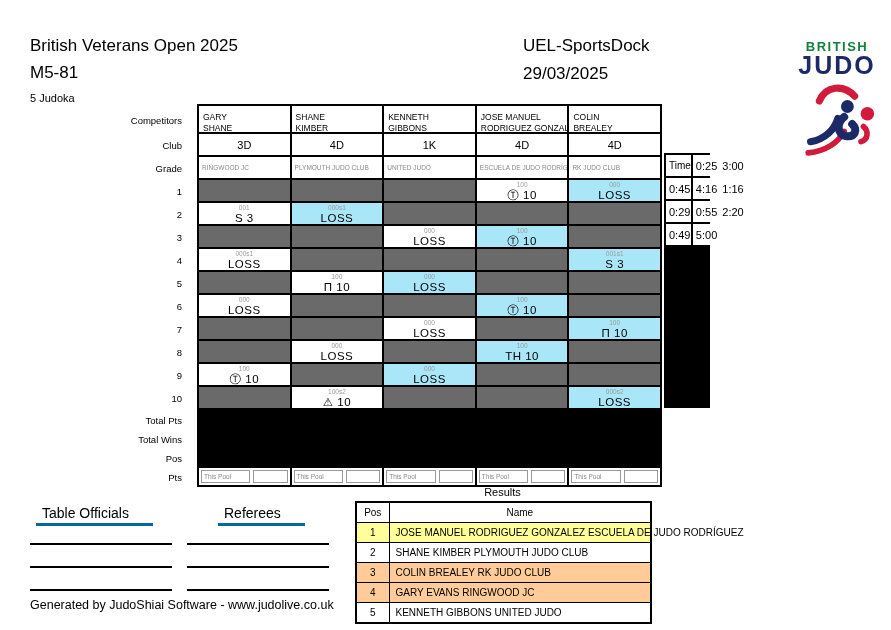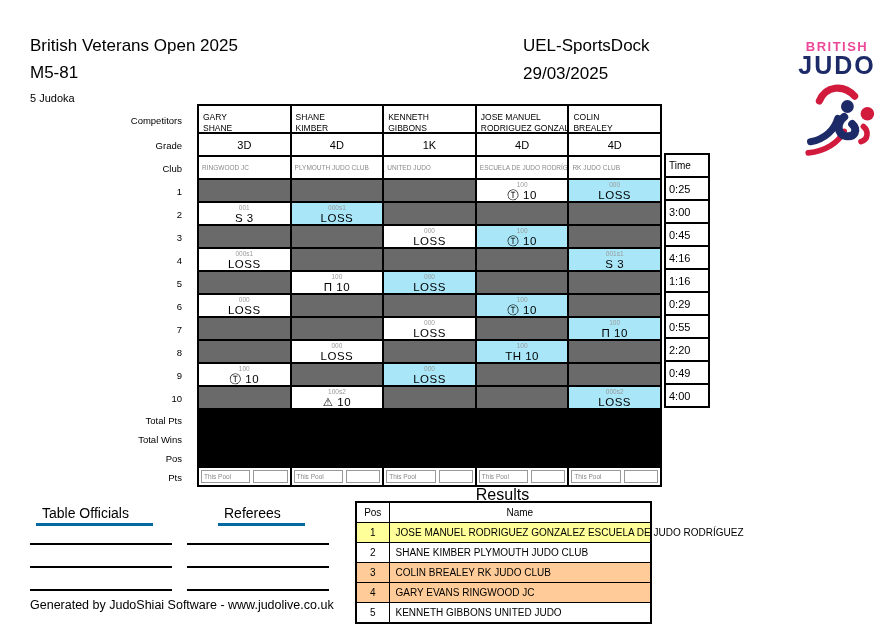--- a/index.html
+++ b/index.html
@@ -12,21 +12,21 @@
 
   
   .t-title{left:30px;top:36px;font-size:17px;}
   .t-cat{left:30px;top:63px;font-size:17px;}
   .t-count{left:30px;top:92px;font-size:11px;}
   .t-venue{left:523px;top:36px;font-size:17px;}
   .t-date{left:523px;top:64px;font-size:17px;}
 
   
   #logo{left:793px;top:40px;width:88px;text-align:center;}
-  .logo-british{font-size:13px;font-weight:bold;letter-spacing:1.5px;color:#ec4899;line-height:13px;}
+  .logo-british{font-size:13px;font-weight:bold;letter-spacing:1.5px;color:#15803d;line-height:13px;}
   .logo-judo{font-size:25px;font-weight:bold;letter-spacing:2px;color:#1d2a68;line-height:24px;}
 
   
   #pool-labels{left:0;top:106px;width:190px;}
   #pool-labels .lbl{
     display:flex;align-items:center;justify-content:flex-end;
     padding-right:8px;font-size:9.5px;box-sizing:border-box;
   }
 
   
@@ -47,29 +47,29 @@
   .match .res{font-size:11.5px;line-height:12px;letter-spacing:0.5px;}
   .tot{font-size:13px;display:flex;align-items:center;justify-content:center;margin-top:30px;}
   .ptscell{display:flex;align-items:center;gap:3px;padding:0 2px;}
   .pool-box{border:1px solid #999;height:13px;box-sizing:border-box;font-size:6.5px;color:#888;line-height:11px;padding-left:2px;overflow:hidden;}
   .pool-box.l{flex:1.5;}
   .pool-box.r{flex:1;}
 
   
   #time-col{
     left:664px;top:153px;width:46px;
-    display:grid;grid-template-columns:1fr;
+    display:grid;grid-template-columns:1fr 1fr 1fr;
     grid-template-rows:21px repeat(10,21px);
     gap:2px;background:#000;padding:2px;box-sizing:border-box;
   }
   .tcell{background:#fff;font-size:11px;display:flex;align-items:center;padding-left:3px;}
   .tcell.th{font-size:10px;}
 
   
-  #results-title{left:355px;top:486px;width:295px;text-align:center;font-size:16px;}
+  #results-title{left:355px;top:486px;width:295px;text-align:center;font-size:11px;}
   #results-table{
     position:absolute;left:355px;top:501px;width:295px;
     border-collapse:collapse;table-layout:fixed;border:2px solid #000;
   }
   #results-table th,#results-table td{
     border:1px solid #000;height:19px;padding:0;font-size:10px;font-weight:normal;
   }
   #results-table .posc{text-align:center;}
   #results-table td.name{padding-left:6px;white-space:nowrap;overflow:visible;}
 
@@ -98,22 +98,22 @@
       <path d="M59 46 C49 54 50 68 61 70 C72 72 77 62 69 55" stroke="#1d2a68" stroke-width="10"></path>
       <path d="M83 58 C90 64 89 74 80 77" stroke="#d11a3c" stroke-width="7"></path>
     </g>
     <circle cx="63" cy="33" r="8" fill="#1d2a68"></circle>
     <circle cx="88" cy="42" r="8.5" fill="#d11a3c"></circle>
   </svg>
 </div>
 
 <div class="abs" id="pool-labels">
     <div class="lbl" style="height: 28px;">Competitors</div>
+    <div class="lbl" style="height: 23px;">Club</div>
     <div class="lbl" style="height: 23px;">Grade</div>
-    <div class="lbl" style="height: 23px;">Club</div>
     <div class="lbl" style="height: 23px;">1</div>
     <div class="lbl" style="height: 23px;">2</div>
     <div class="lbl" style="height: 23px;">3</div>
     <div class="lbl" style="height: 23px;">4</div>
     <div class="lbl" style="height: 23px;">5</div>
     <div class="lbl" style="height: 23px;">6</div>
     <div class="lbl" style="height: 23px;">7</div>
     <div class="lbl" style="height: 23px;">8</div>
     <div class="lbl" style="height: 23px;">9</div>
     <div class="lbl" style="height: 23px;">10</div>
@@ -303,21 +303,21 @@
     <div class="tcell th">Time</div>
     <div class="tcell">0:25</div>
     <div class="tcell">3:00</div>
     <div class="tcell">0:45</div>
     <div class="tcell">4:16</div>
     <div class="tcell">1:16</div>
     <div class="tcell">0:29</div>
     <div class="tcell">0:55</div>
     <div class="tcell">2:20</div>
     <div class="tcell">0:49</div>
-    <div class="tcell">4:00</div>
+    <div class="tcell">5:00</div>
   </div>
 
 <div class="abs" id="results-title">Results</div>
 <table id="results-table">
   <colgroup>
       <col style="width:33px">
       <col style="width:262px">
     </colgroup>
   <thead>
     <tr>

